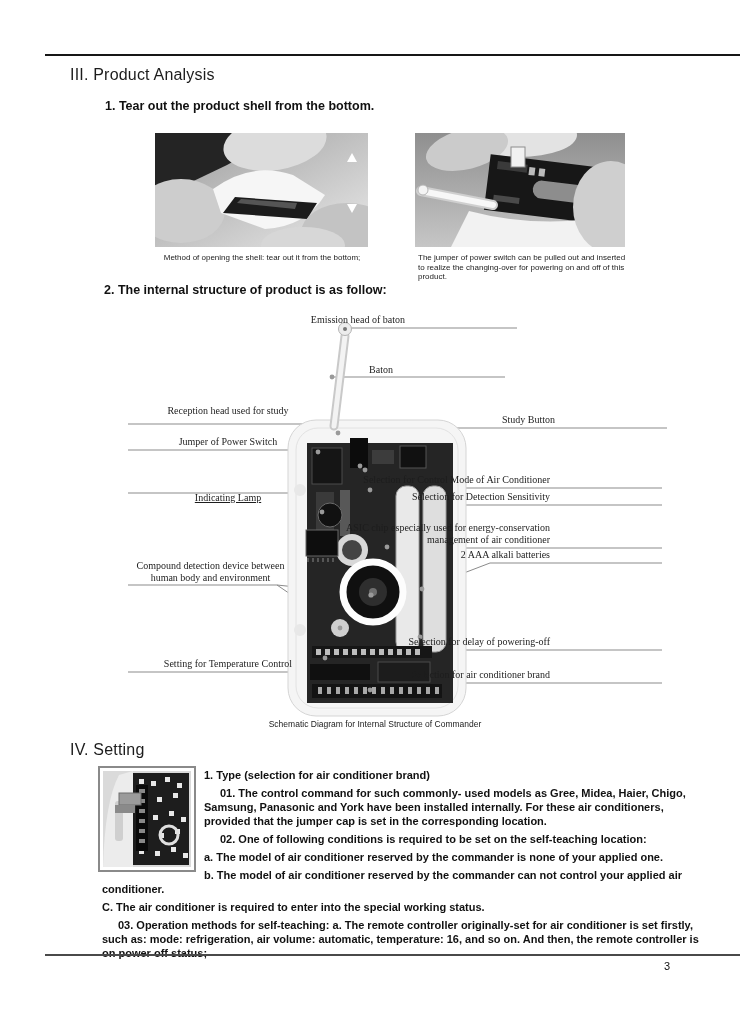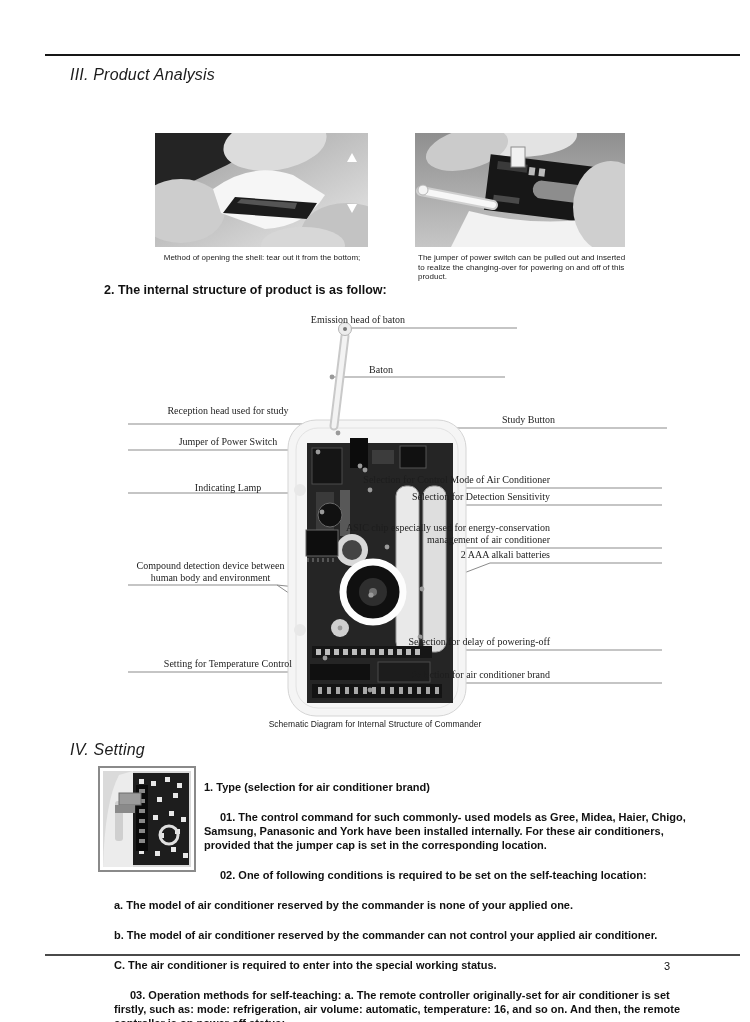--- a/index.html
+++ b/index.html
@@ -1,51 +1,52 @@
 <!DOCTYPE html>
 <html><head>
 <meta charset="utf-8">
 <style>
   html,body{margin:0;padding:0;background:#fff;}
   .page{position:relative;width:750px;height:1022px;background:#fff;overflow:hidden;
         font-family:"Liberation Sans",sans-serif;color:#1a1a1a;}
   .top-rule{position:absolute;left:45px;top:54px;width:695px;border-top:2px solid #161616;}
   .bottom-rule{position:absolute;left:45px;top:954px;width:695px;border-top:2px solid #4a4a4a;}
   .pagenum{position:absolute;left:664px;top:960px;font-size:11px;color:#111;}
-  .h-title{position:absolute;margin:0;font-size:16px;font-weight:400;color:#1c1c1c;letter-spacing:.2px;font-style:italic;}
+  .h-title{position:absolute;margin:0;font-size:16px;font-weight:400;color:#1c1c1c;letter-spacing:.2px;}
   #t3{left:70px;top:66px;}
   #t4{left:70px;top:741px;}
   .step{position:absolute;font-size:12.5px;font-weight:700;color:#111;}
   #s1{left:105px;top:99px;}
   #s2{left:104px;top:283px;}
   .photo{position:absolute;margin:0;padding:0;overflow:hidden;}
   #ph1{left:155px;top:133px;width:213px;height:114px;}
   #ph2{left:415px;top:133px;width:210px;height:114px;}
   .cap{position:absolute;font-size:8px;line-height:9.5px;color:#222;}
   #cap1{left:158px;top:253px;width:208px;text-align:center;}
   #cap2{left:418px;top:253px;width:212px;text-align:left;}
   .schematic{position:absolute;left:0;top:310px;width:638px;height:412px;}
   .schsvg{position:absolute;left:0;top:0;}
   .lbl{position:absolute;font-family:"Liberation Serif",serif;font-size:10px;line-height:12px;color:#1d1d1d;text-align:center;}
   .lbl.r{text-align:right;}
   .schcap{position:absolute;left:0;top:719px;width:750px;text-align:center;font-size:8.5px;color:#222;}
   .setting{position:absolute;left:98px;top:764px;width:614px;font-size:11px;line-height:14px;font-weight:700;color:#111;}
-  .setting p{margin:16px;}
+  .setting p{margin:4px;}
   .setting .ind{text-indent:16px;}
   .thumb{float:left;width:98px;height:106px;margin:2px 8px 4px 0;border:2px solid #8a8a8a;background:#fff;padding:3px;box-sizing:border-box;}
   .thumb svg{display:block;}
 </style>
 </head>
 <body>
 
 <div class="page">
 
   <div class="top-rule"></div>
 
   <h1 class="h-title" id="t3">III. Product Analysis</h1>
+  <div class="step" id="s1">1.  Tear out the product shell from the bottom.</div>
 
   <figure class="photo" id="ph1">
     <svg width="213" height="114" viewBox="0 0 213 114">
       <defs>
         <linearGradient id="g1" x1="0" y1="0" x2="1" y2="1">
           <stop offset="0" stop-color="#9a9a9a"></stop>
             <stop offset="1" stop-color="#e9e9e9"></stop>
         </linearGradient>
       </defs>
       <rect width="213" height="114" fill="url(#g1)"></rect>
@@ -214,21 +215,21 @@
     <div class="lbl r" style="right:245px;top:54px;width:80px;">Baton</div>
     <div class="lbl r" style="right:83px;top:104px;width:160px;">Study Button</div>
     <div class="lbl r" style="right:88px;top:164px;width:290px;">Selection for Control Mode of Air Conditioner</div>
     <div class="lbl r" style="right:88px;top:181px;width:250px;">Selection for Detection Sensitivity</div>
     <div class="lbl r" style="right:88px;top:212px;width:235px;">ASIC chip especially used for energy-conservation management of air conditioner</div>
     <div class="lbl r" style="right:88px;top:239px;width:190px;">2 AAA alkali batteries</div>
     <div class="lbl r" style="right:88px;top:326px;width:230px;">Selection for delay of powering-off</div>
     <div class="lbl r" style="right:88px;top:359px;width:230px;">Selection for air conditioner brand</div>
     <div class="lbl" style="left:128px;top:95px;width:200px;">Reception head used for study</div>
     <div class="lbl" style="left:128px;top:126px;width:200px;">Jumper of Power Switch</div>
-    <div class="lbl" style="left:128px;top:172px;width:200px;">Indicating Lamp</div>
+    <div class="lbl" style="left:128px;top:182px;width:200px;text-decoration:underline;">Indicating Lamp</div>
     <div class="lbl" style="left:128px;top:250px;width:165px;">Compound detection device between human body and environment</div>
     <div class="lbl" style="left:128px;top:348px;width:200px;">Setting for Temperature Control</div>
   </div>
 
   <div class="schcap">Schematic Diagram for Internal Structure of Commander</div>
 
   <h1 class="h-title" id="t4">IV. Setting</h1>
 
   <div class="setting">
     <div class="thumb">

